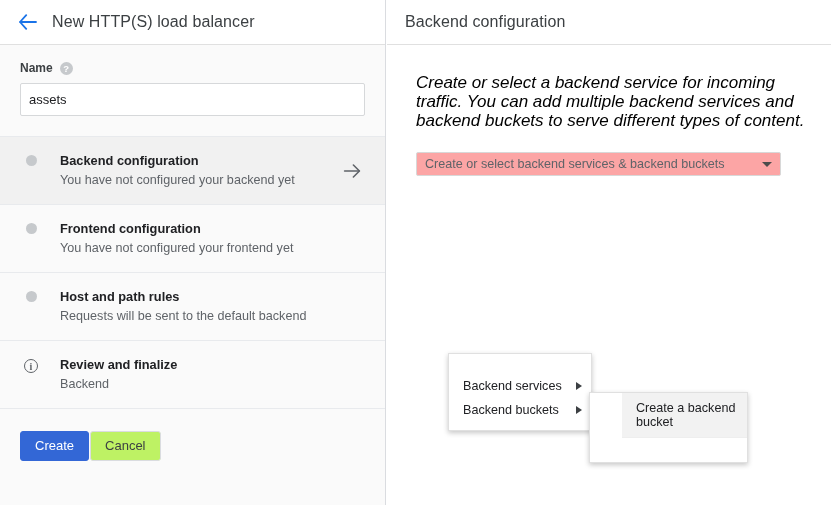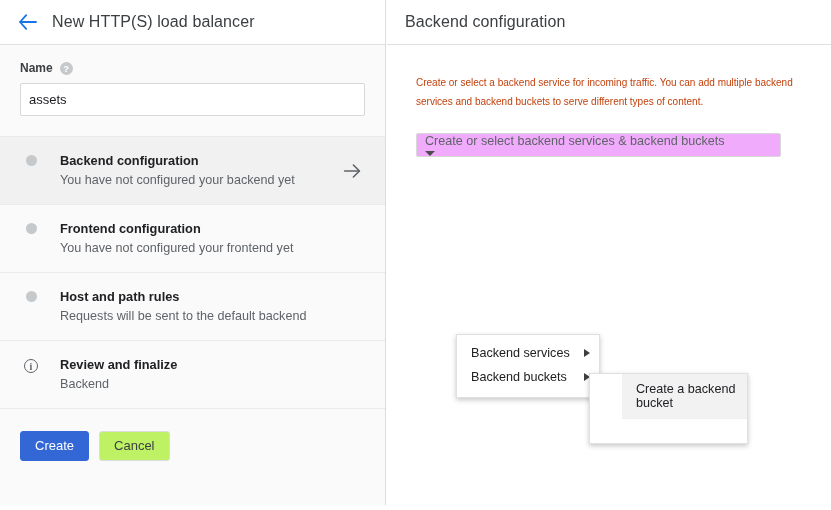--- a/index.html
+++ b/index.html
@@ -160,21 +160,21 @@
     align-items: center;
     color: #5f6368;
     font-size: 17px;
     padding-right: 4px;
     align-self: center;
   }
 
   .actions {
     padding: 22px 20px;
     display: flex;
-    gap: 10px;
+    gap: 1px;
     align-items: center;
   }
   .btn {
     font-family: "Liberation Sans", sans-serif;
     font-size: 13px;
     padding: 6px 14px;
     border-radius: 3px;
     cursor: pointer;
     box-sizing: border-box;
     line-height: 16px;
@@ -208,48 +208,49 @@
   }
   .right-title {
     font-size: 16px;
     color: #3c4043;
     letter-spacing: 0.1px;
   }
   .right-body {
     padding: 28px 26px 0 29px;
   }
   .desc {
-    font-size: 10px;
-    color: #c2410c;
+    font-size: 17px;
+    color: #000000;
     line-height: 19px;
     max-width: 390px;
     margin-bottom: 22px;
+    font-style: italic;
   }
   .section-head {
     font-size: 12.8px;
     font-weight: bold;
     color: #202124;
     margin-bottom: 12px;
   }
 
   
   .select-wrap {
     position: relative;
     width: 365px;
   }
   .select-field {
     height: 24px;
-    background: #f0abfc;
+    background: #fca5a5;
     border: 1px solid #d8d8d8;
     border-radius: 2px;
     display: flex;
+    align-items: center;
     padding: 0 8px;
     box-sizing: border-box;
     cursor: pointer;
-    flex-direction: column;
   }
   .select-value {
     flex: 1;
     font-size: 12.6px;
     color: #5f6368;
   }
   .caret {
     width: 0; height: 0;
     border-left: 5px solid transparent;
     border-right: 5px solid transparent;
@@ -259,24 +260,24 @@
   
   .menu {
     position: absolute;
     background: #ffffff;
     border: 1px solid #e0e0e0;
     box-shadow: 0 2px 5px rgba(0,0,0,0.22);
     box-sizing: border-box;
     z-index: 10;
   }
   .menu-main {
-    left: 40px;
+    left: 32px;
     top: 201px;
     width: 144px;
-    padding: 6px 0 8px 0;
+    padding: 20px 0 8px 0;
   }
   .menu-item {
     display: flex;
     align-items: center;
     padding: 5px 9px 5px 14px;
     font-size: 12.6px;
     color: #202124;
     cursor: pointer;
   }
   .menu-item .label { flex: 1; }

